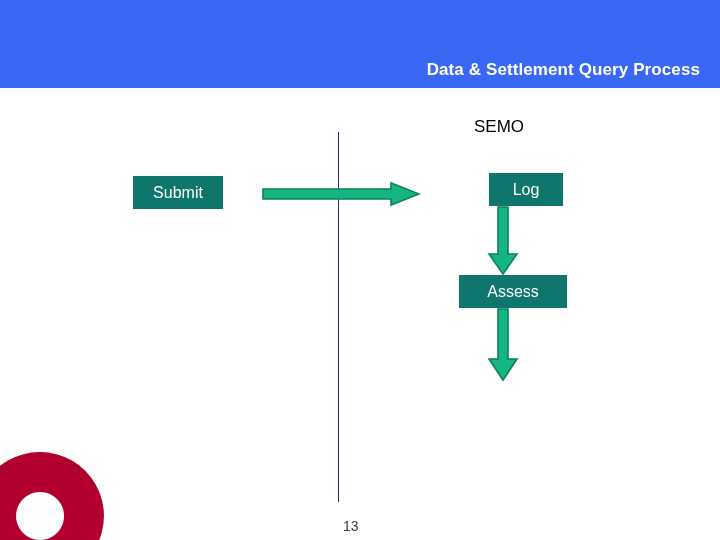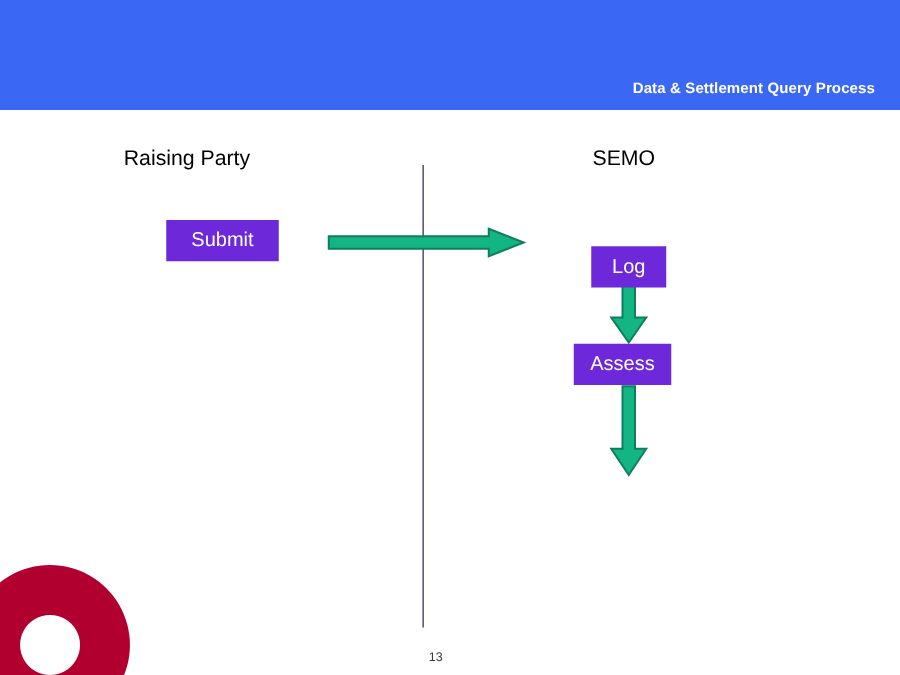--- a/index.html
+++ b/index.html
@@ -29,21 +29,21 @@
     position: absolute;
     left: 0; top: 0;
     width: 720px;
     height: 88px;
     background: #3a68f5;
   }
   .banner-title {
     position: absolute;
     right: 20px;
     top: 60px;
-    font-size: 12px;
+    font-size: 17px;
     font-weight: bold;
     color: #ffffff;
     letter-spacing: 0.1px;
     white-space: nowrap;
     line-height: 20px;
   }
   .banner-underline {
     position: absolute;
     left: 0;
     top: 88px;
@@ -69,31 +69,31 @@
     left: 338px;
     top: 132px;
     width: 1px;
     height: 370px;
     background: #2a2a5e;
   }
 
   
   .pbox {
     position: absolute;
-    background: #6d28d9;
+    background: #0f766e;
     color: #ffffff;
     font-size: 16px;
     line-height: 33px;
     text-align: center;
     white-space: nowrap;
     box-sizing: border-box;
   }
   .box-submit      { left: 133px; top: 176px; width: 90px;  height: 33px; }
-  .box-log         { left: 473px; top: 173px; width: 60px;  height: 33px; margin-top: 24px; }
-  .box-assess      { left: 459px; top: 275px; width: 78px;  height: 33px; }
+  .box-log         { left: 489px; top: 173px; width: 74px;  height: 33px; }
+  .box-assess      { left: 459px; top: 275px; width: 108px;  height: 33px; }
   .box-recalculate { left: 437px; top: 381px; width: 138px; height: 33px; }
 
   
   .arrow {
     position: absolute;
   }
   .arrow-h-submit-log { left: 261px; top: 180px; width: 160px; height: 28px; }
   .arrow-v-log-assess { left: 487px; top: 206px; width: 32px;  height: 70px; }
   .arrow-v-assess-rec { left: 487px; top: 308px; width: 32px;  height: 74px; }
 
@@ -104,35 +104,34 @@
     top: 448px;
     width: 136px;
     height: 136px;
   }
 
   
   .page-num {
     position: absolute;
     left: 343px;
     top: 521px;
-    font-size: 10px;
+    font-size: 14px;
     color: #3a3a3a;
     line-height: 11px;
   }
 </style>
 </head>
 <body>
 
 <div id="slide">
 
   <div class="banner"></div>
   <div class="banner-underline"></div>
   <div class="banner-title">Data &amp; Settlement Query Process</div>
 
-  <div class="lane-label lane-left">Raising Party</div>
   <div class="lane-label lane-right">SEMO</div>
 
   <div class="divider"></div>
 
   <svg class="arrow arrow-h-submit-log" viewBox="0 0 160 28">
     <polygon points="2,9 130,9 130,3 158,14 130,25 130,19 2,19" fill="#13b682" stroke="#0d7f5e" stroke-width="1.6" stroke-linejoin="miter"></polygon>
   </svg>
 
   <svg class="arrow arrow-v-log-assess" viewBox="0 0 32 70">
     <polygon points="11,1 21,1 21,48 30,48 16,68 2,48 11,48" fill="#13b682" stroke="#0d7f5e" stroke-width="1.6" stroke-linejoin="miter"></polygon>

